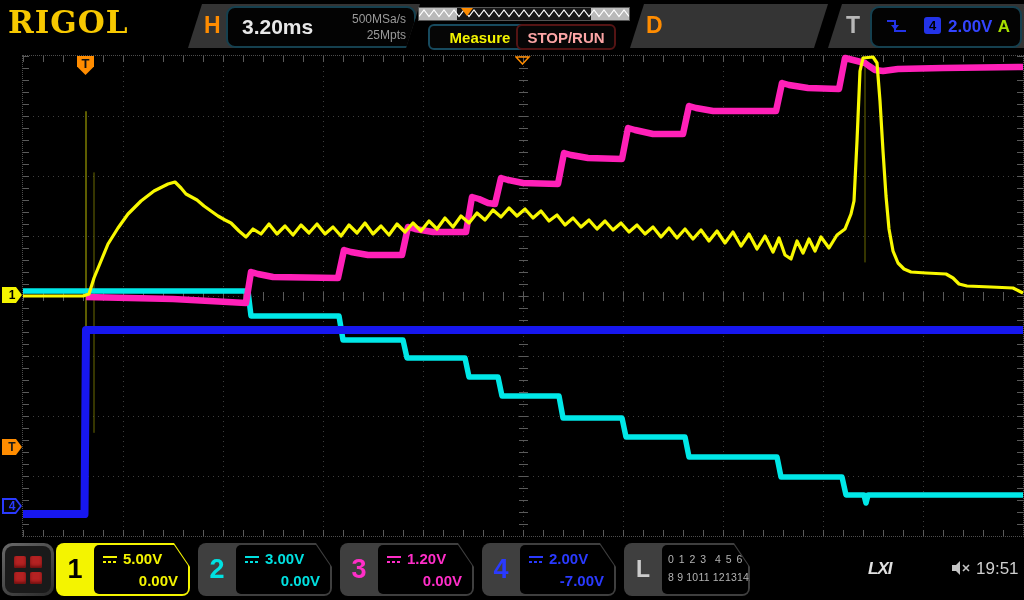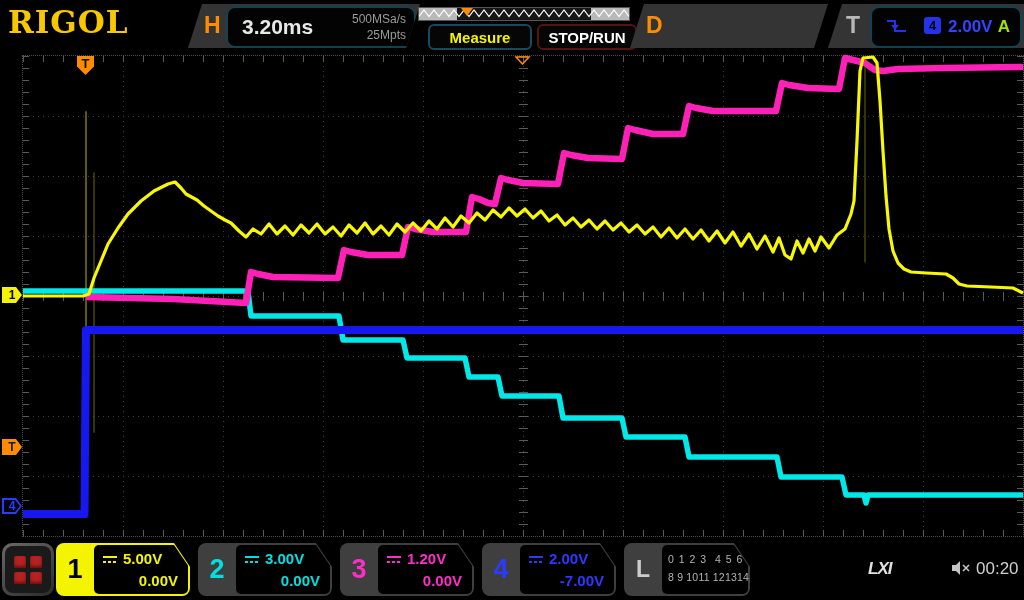--- a/index.html
+++ b/index.html
@@ -22,21 +22,21 @@
   .hval{position:absolute;left:14px;top:7px;font-size:21px;color:#e8e8e8;font-weight:bold;}
   .hrate{position:absolute;right:8px;top:3px;text-align:right;color:#9a9a9a;font-size:12px;line-height:16px;}
   .pvstrip{position:absolute;left:418px;top:7px;width:210px;height:12px;background:#161616;
         border:1px solid #555;}
   .pvend{position:absolute;top:0;width:38px;height:100%;background:#b9b9b9;}
   .pvtri{position:absolute;left:42px;top:0px;width:0;height:0;border-left:6px solid transparent;
         border-right:6px solid transparent;border-top:8px solid #ff8c00;}
   .btn{position:absolute;top:24px;height:22px;background:#060606;border-radius:6px;
        display:flex;align-items:center;justify-content:center;font-weight:bold;font-size:15px;}
   .btn.measure{left:420px;width:100px;border:2px solid #174a5e;color:#f4f400;margin-left:8px;}
-  .btn.stoprun{left:537px;width:96px;border:2px solid #551414;color:#ffffff;}
+  .btn.stoprun{left:516px;width:96px;border:2px solid #551414;color:#fca5a5;}
   .trigicon{position:absolute;left:14px;top:10px;}
   .trigbadge{position:absolute;left:52px;top:9px;width:17px;height:17px;background:#2333e8;
        border-radius:3px;color:#000;font-weight:bold;font-size:13px;display:flex;
        align-items:center;justify-content:center;}
   .triglevel{position:absolute;left:76px;top:9px;color:#3344ff;font-weight:bold;font-size:17px;}
   .trigmode{position:absolute;right:10px;top:9px;color:#a6e000;font-weight:bold;font-size:17px;}
   
   #plot{position:absolute;left:22px;top:55px;width:1000px;height:480px;background:#000;
         border:1px dotted #4d4d4d;box-sizing:content-box;}
   .gl{position:absolute;}
@@ -256,15 +256,15 @@
       <div class="panel"></div>
       <div class="lrow" style="top:10px;">0 1 2 3  4 5 6 7</div>
       <div class="lrow" style="top:28px;letter-spacing:0.2px;">8 9 1011 12131415</div>
     </div>
 
     <div class="lxi">LXI</div>
     <svg class="spk" width="22" height="16">
       <polygon points="2,5 6,5 10,1 10,15 6,11 2,11" fill="#c4c4c4"></polygon>
       <path d="M13 5 L19 11 M19 5 L13 11" stroke="#c4c4c4" stroke-width="1.6"></path>
     </svg>
-    <div class="clock">00:20</div>
+    <div class="clock">19:51</div>
   </div>
 </div>
 
 </body></html>

